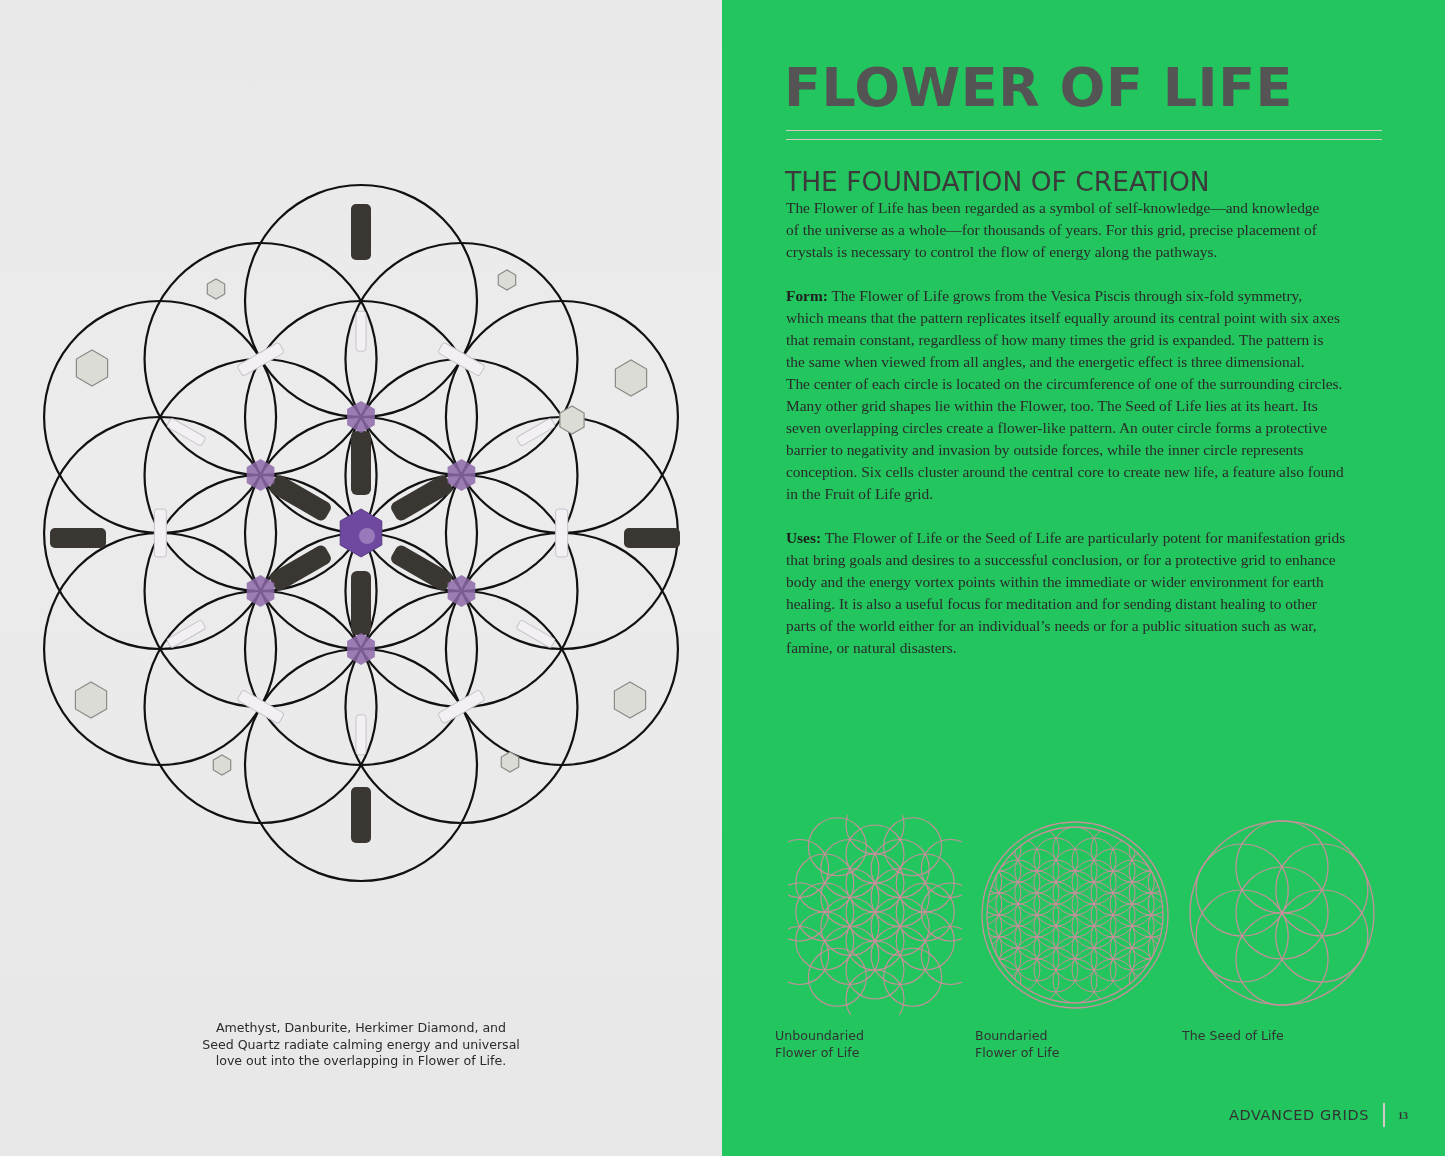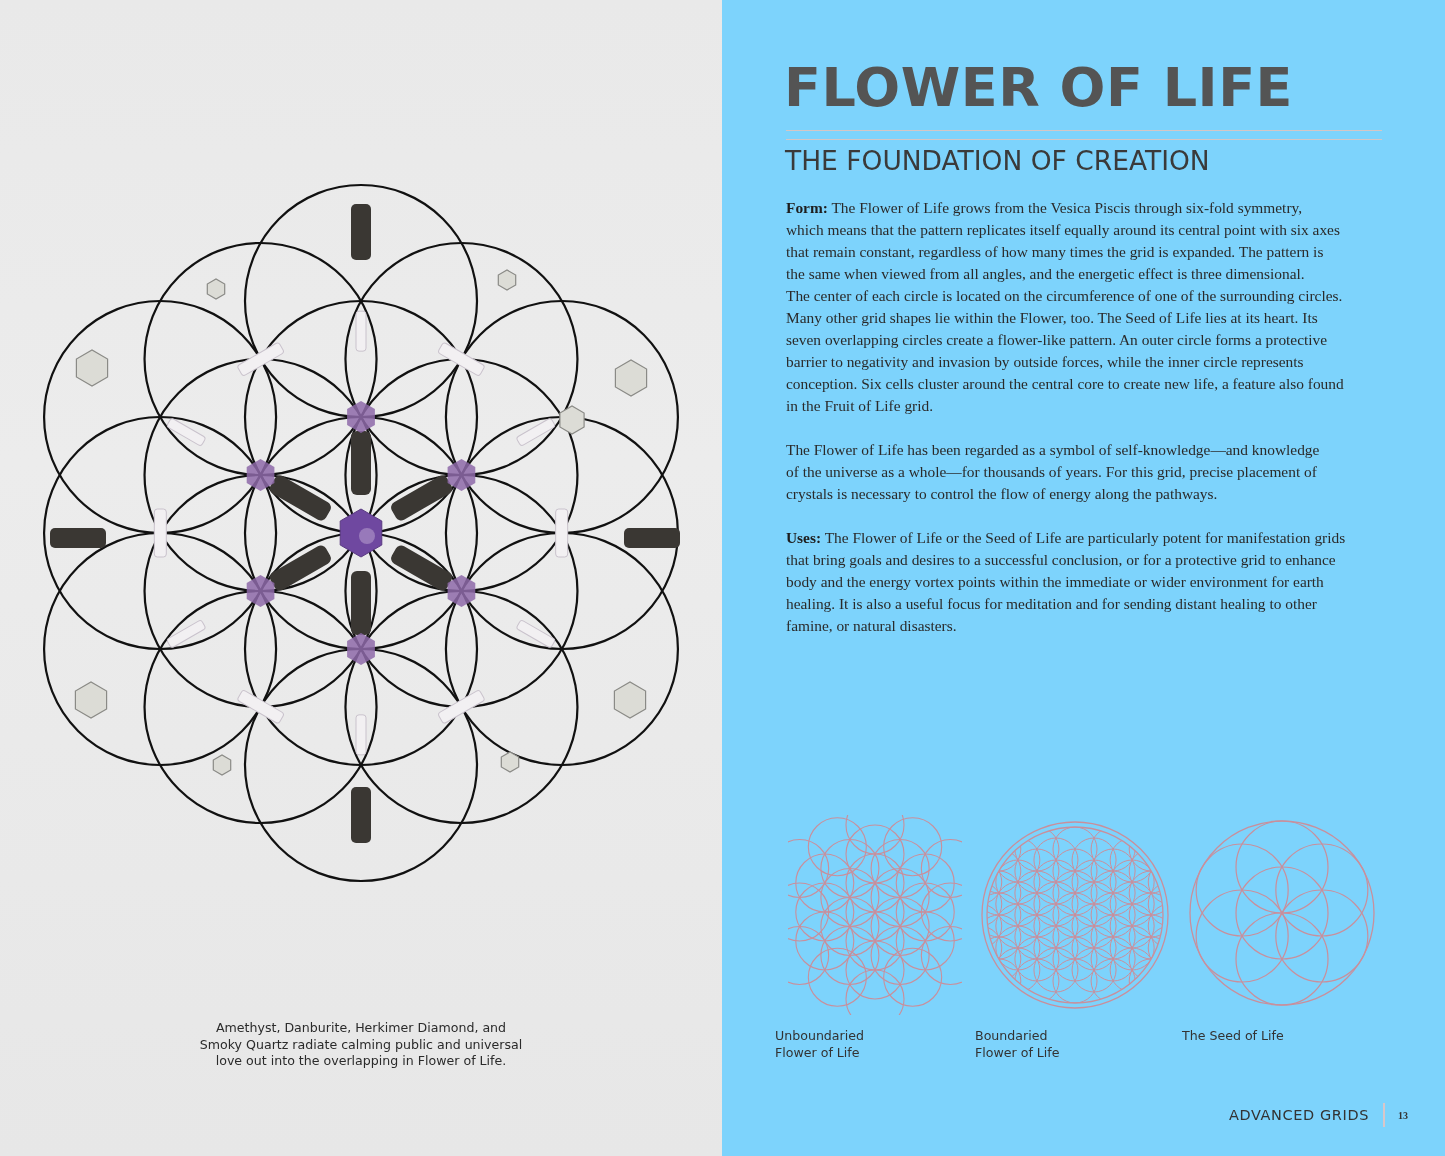--- a/index.html
+++ b/index.html
@@ -17,32 +17,32 @@
     background: #dcdcdc;
   }
   .photo-svg { position: absolute; left: 0; top: 0; }
   .caption {
     position: absolute; left: 180px; top: 1020px; width: 362px;
     text-align: center; font-family: "DejaVu Sans", sans-serif;
     font-size: 12.6px; line-height: 16.5px; color: #2b2b2b;
   }
   .caption span { display: block; white-space: nowrap; }
 
-  .right-page { position: absolute; left: 722px; top: 0; width: 723px; height: 1156px; background: #7dd3fc; }
+  .right-page { position: absolute; left: 722px; top: 0; width: 723px; height: 1156px; background: #22c55e; }
   .title {
     position: absolute; left: 62px; top: 56px;
     font-family: "DejaVu Sans", sans-serif; font-weight: bold;
     font-size: 54px; letter-spacing: 0.5px; color: #545454;
     white-space: nowrap; margin: 0;
   }
   .rule {
     position: absolute; left: 64px; width: 596px; height: 1px; background: #d6c6c4;
   }
   .subtitle {
-    position: absolute; left: 63px; top: 145px;
+    position: absolute; left: 63px; top: 166px;
     font-family: "DejaVu Sans", sans-serif; font-weight: normal;
     font-size: 26.5px; color: #3a3a3a; white-space: nowrap; margin: 0;
   }
   .body-text {
     position: absolute; left: 64px; top: 197px; width: 610px;
     font-family: "Liberation Serif", serif; font-size: 15.4px;
     line-height: 22px; color: #2a2a2a;
   }
   .body-text p { margin: 0 0 22px 0; }
   .body-text .ln { display: block; white-space: nowrap; }
@@ -127,54 +127,55 @@
         <polygon points="224.7,294.0 216.0,299.0 207.3,294.0 207.3,284.0 216.0,279.0 224.7,284.0" fill="#dcdcd6" stroke="#8a8a86" stroke-width="1.2"></polygon>
         <polygon points="515.7,285.0 507.0,290.0 498.3,285.0 498.3,275.0 507.0,270.0 515.7,275.0" fill="#dcdcd6" stroke="#8a8a86" stroke-width="1.2"></polygon>
         <polygon points="230.7,770.0 222.0,775.0 213.3,770.0 213.3,760.0 222.0,755.0 230.7,760.0" fill="#dcdcd6" stroke="#8a8a86" stroke-width="1.2"></polygon>
         <polygon points="518.7,767.0 510.0,772.0 501.3,767.0 501.3,757.0 510.0,752.0 518.7,757.0" fill="#dcdcd6" stroke="#8a8a86" stroke-width="1.2"></polygon>
         <polygon points="584.1,427.0 572.0,434.0 559.9,427.0 559.9,413.0 572.0,406.0 584.1,413.0" fill="#dcdcd6" stroke="#8a8a86" stroke-width="1.2"></polygon>
       </g>
     </svg>
   <div class="spine"></div>
   <div class="caption">
     <span>Amethyst, Danburite, Herkimer Diamond, and</span>
-    <span>Smoky Quartz radiate calming public and universal</span>
+    <span>Seed Quartz radiate calming energy and universal</span>
     <span>love out into the overlapping in Flower of Life.</span>
   </div>
 </div>
 
 <div class="right-page">
   <h1 class="title">FLOWER OF LIFE</h1>
   <div class="rule" style="top:130px"></div>
   <div class="rule" style="top:139px"></div>
   <h2 class="subtitle">THE FOUNDATION OF CREATION</h2>
 
   <div class="body-text">
+    <p>
+      <span class="ln">The Flower of Life has been regarded as a symbol of self-knowledge—and knowledge</span>
+      <span class="ln">of the universe as a whole—for thousands of years. For this grid, precise placement of</span>
+      <span class="ln">crystals is necessary to control the flow of energy along the pathways.</span>
+    </p>
     <p>
       <span class="ln"><b>Form:</b><span> The Flower of Life grows from the Vesica Piscis through six-fold symmetry,</span></span>
       <span class="ln">which means that the pattern replicates itself equally around its central point with six axes</span>
       <span class="ln">that remain constant, regardless of how many times the grid is expanded. The pattern is</span>
       <span class="ln">the same when viewed from all angles, and the energetic effect is three dimensional.</span>
       <span class="ln">The center of each circle is located on the circumference of one of the surrounding circles.</span>
       <span class="ln">Many other grid shapes lie within the Flower, too. The Seed of Life lies at its heart. Its</span>
       <span class="ln">seven overlapping circles create a flower-like pattern. An outer circle forms a protective</span>
       <span class="ln">barrier to negativity and invasion by outside forces, while the inner circle represents</span>
       <span class="ln">conception. Six cells cluster around the central core to create new life, a feature also found</span>
       <span class="ln">in the Fruit of Life grid.</span>
     </p>
     <p>
-      <span class="ln">The Flower of Life has been regarded as a symbol of self-knowledge—and knowledge</span>
-      <span class="ln">of the universe as a whole—for thousands of years. For this grid, precise placement of</span>
-      <span class="ln">crystals is necessary to control the flow of energy along the pathways.</span>
-    </p>
-    <p>
       <span class="ln"><b>Uses:</b><span> The Flower of Life or the Seed of Life are particularly potent for manifestation grids</span></span>
       <span class="ln">that bring goals and desires to a successful conclusion, or for a protective grid to enhance</span>
       <span class="ln">body and the energy vortex points within the immediate or wider environment for earth</span>
       <span class="ln">healing. It is also a useful focus for meditation and for sending distant healing to other</span>
+      <span class="ln">parts of the world either for an individual’s needs or for a public situation such as war,</span>
       <span class="ln">famine, or natural disasters.</span>
     </p>
   </div>
 
   <svg class="diagrams-svg" id="diagrams-svg" width="723" height="1156" viewBox="0 0 723 1156">
       <g clip-path="url(#clipUnb)">
         <circle cx="153" cy="912" r="29" fill="none" stroke="#c98f9c" stroke-width="1.1"></circle>
         <circle cx="153" cy="883" r="29" fill="none" stroke="#c98f9c" stroke-width="1.1"></circle>
         <circle cx="127.88526329025127" cy="897.5" r="29" fill="none" stroke="#c98f9c" stroke-width="1.1"></circle>
         <circle cx="127.88526329025129" cy="926.5" r="29" fill="none" stroke="#c98f9c" stroke-width="1.1"></circle>

